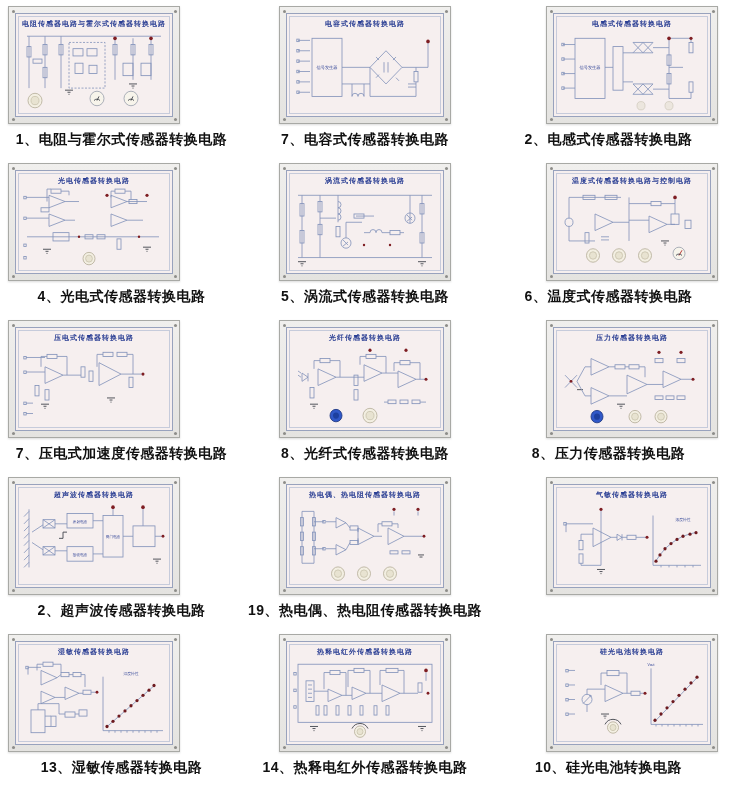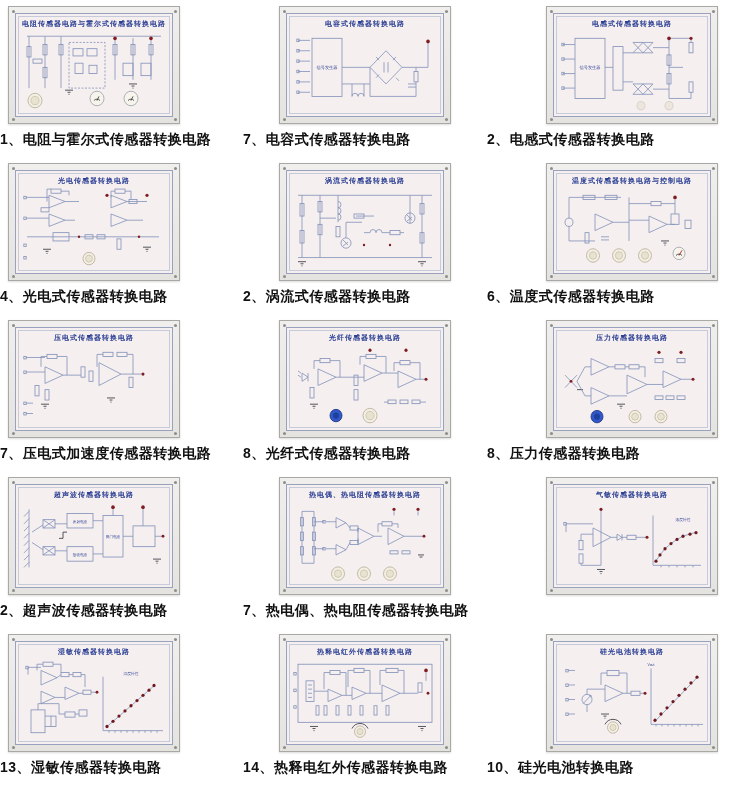--- a/index.html
+++ b/index.html
@@ -21,21 +21,21 @@
   .schem .kb-o{fill:#f3efe2;stroke:#b5ae99;}
   .schem .kb-i{fill:#e8e3d1;stroke:#c9c3ad;}
   .schem .kbl-o{fill:#3058c8;stroke:#17317c;}
   .schem .kbl-i{fill:#1d3f9e;stroke:none;}
   .schem .mt{fill:#f7f4eb;stroke:#9aa0ad;}
   .schem .mk{stroke:#44474f;stroke-width:0.9;}
   .schem .needle{stroke:#b22323;stroke-width:0.9;}
   .schem .faint{fill:#ece6de;stroke:#d3ccc0;}
   .schem .dash{stroke-dasharray:2 1.5;}
   .schem text{fill:#2b3f94;stroke:none;font-family:"Liberation Sans",sans-serif;}
-  .caption{width:100%;margin-top:7px;font-size:14px;font-weight:bold;color:#111;letter-spacing:0.5px;white-space:nowrap;}
+  .caption{width:100%;text-align:center;margin-top:7px;font-size:14px;font-weight:bold;color:#111;letter-spacing:0.5px;white-space:nowrap;}
 </style>
 </head>
 <body>
 
 <main class="grid">
 
   <section class="cell al">
     <div class="panel">
       <span class="screws"></span>
       <div class="face">
@@ -216,21 +216,21 @@
               <rect x="130" y="44" width="4" height="10"></rect>
           <path d="M8,68 H142"></path>
           <path class="mk" d="M8,72 H16 M10.5,74 H13.5 M11.5,76 H12.5"></path>
           <path class="mk" d="M128,72 H136 M130.5,74 H133.5 M131.5,76 H132.5"></path>
           <circle cx="74" cy="56" r="1.2" class="rd"></circle>
               <circle cx="100" cy="56" r="1.2" class="rd"></circle>
         </svg>
       </div>
         </div>
     </div>
-    <div class="caption">2、涡流式传感器转换电路</div>
+    <div class="caption">5、涡流式传感器转换电路</div>
   </section>
 
   <section class="cell ar">
     <div class="panel">
       <span class="screws"></span>
       <div class="face">
           <div class="face-inner">
         <div class="panel-title">温度式传感器转换电路与控制电路</div>
         <svg class="schem" viewBox="0 0 150 80" preserveAspectRatio="none">
           <circle cx="12" cy="34" r="4"></circle>
@@ -482,21 +482,21 @@
                 <circle cx="74" cy="70" r="3.6" class="kb-i"></circle>
               </g>
           <g>
                 <circle cx="100" cy="70" r="6.5" class="kb-o"></circle>
                 <circle cx="100" cy="70" r="3.6" class="kb-i"></circle>
               </g>
         </svg>
       </div>
         </div>
     </div>
-    <div class="caption">7、热电偶、热电阻传感器转换电路</div>
+    <div class="caption">19、热电偶、热电阻传感器转换电路</div>
   </section>
 
   <section class="cell ar">
     <div class="panel">
       <span class="screws"></span>
       <div class="face">
           <div class="face-inner">
         <div class="panel-title">气敏传感器转换电路</div>
         <svg class="schem" viewBox="0 0 150 80" preserveAspectRatio="none">
           <path d="M44,8 V62"></path>

